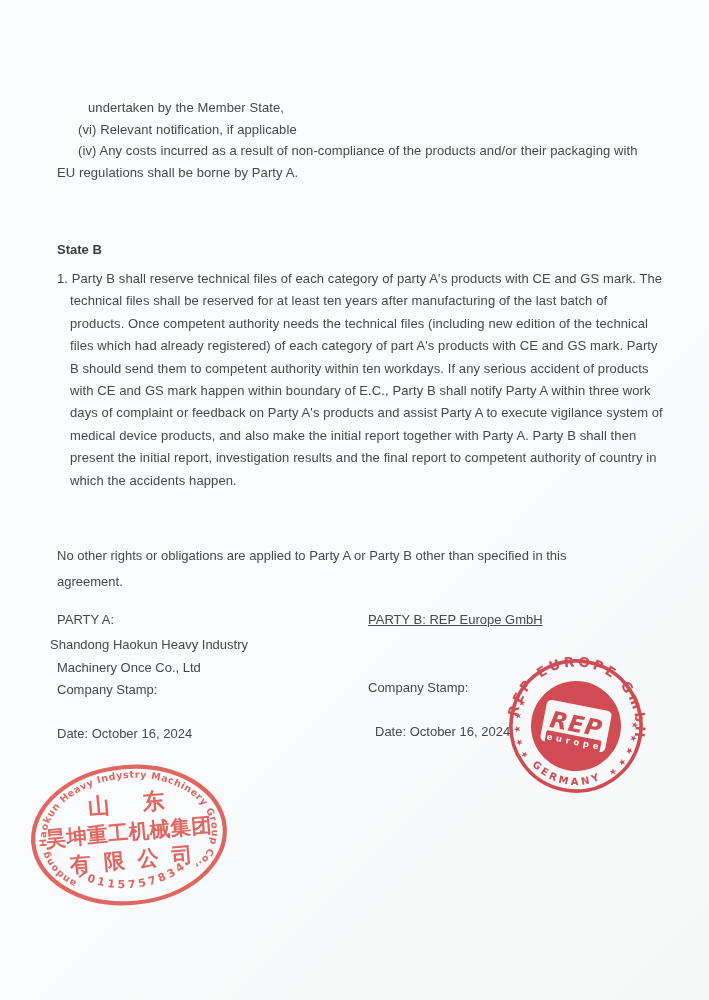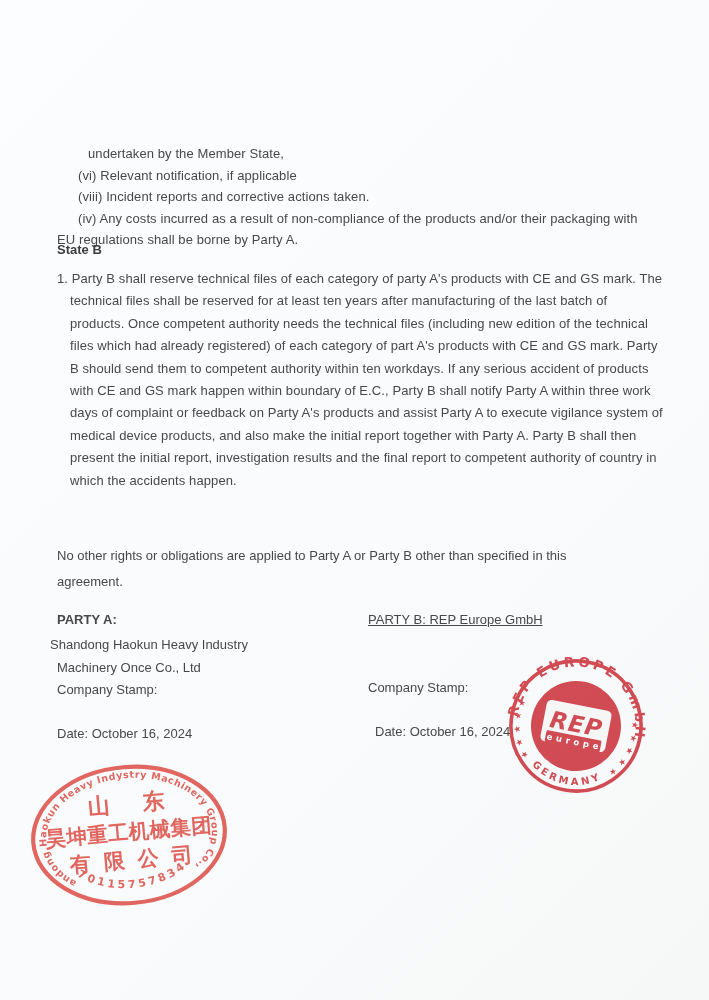--- a/index.html
+++ b/index.html
@@ -9,21 +9,21 @@
     height: 1000px;
     background: linear-gradient(135deg, #fcfdfe 0%, #fafbfc 55%, #f6f7f7 100%);
     font-family: "Liberation Sans", sans-serif;
     font-size: 13px;
     color: #47484a;
     overflow: hidden;
   }
   .abs { position: absolute; }
   .doc-text { line-height: 21.5px; letter-spacing: .1px; }
   .list-block { top: 97px; left: 57px; width: 596px; }
-  .indent1 { padding-left: 31px; margin-top: 46px; }
+  .indent1 { padding-left: 31px; }
   .indent2 { padding-left: 21px; }
   .hang21 { text-indent: 21px; }
   .heading-bold { top: 242px; left: 57px; font-weight: bold; color: #3c3d3f; }
   .clause { top: 268px; left: 57px; width: 595px; line-height: 22.4px; padding-left: 13px; text-indent: -13px; }
   .closing { top: 543px; left: 57px; width: 565px; line-height: 26px; }
   .sig { white-space: nowrap; }
   .stamp { position: absolute; mix-blend-mode: multiply; }
   .stamp-rep { left: 506px; top: 656px; width: 140px; height: 140px; transform: rotate(11deg); opacity: .95; }
   .stamp-cn  { left: 18px; top: 756px; width: 222px; height: 158px; transform: rotate(-5deg); opacity: .9; }
   svg text { font-family: "DejaVu Sans", sans-serif; }
@@ -39,30 +39,29 @@
   .cn-serial { font-size: 11px; font-weight: bold; letter-spacing: 3px; }
 </style>
 </head>
 <body>
 
 <div class="page">
 
   <div class="abs doc-text list-block">
     <div class="indent1">undertaken by the Member State,</div>
     <div class="indent2">(vi) Relevant notification, if applicable</div>
-    <div class="indent2">(viii) Incident reports and corrective actions taken.</div>
     <div class="hang21">(iv) Any costs incurred as a result of non-compliance of the products and/or their packaging with EU regulations shall be borne by Party A.</div>
   </div>
 
   <div class="abs heading-bold">State B</div>
   <div class="abs doc-text clause">1. Party B shall reserve technical files of each category of party A's products with CE and GS mark. The technical files shall be reserved for at least ten years after manufacturing of the last batch of products. Once competent authority needs the technical files (including new edition of the technical files which had already registered) of each category of part A's products with CE and GS mark. Party B should send them to competent authority within ten workdays. If any serious accident of products with CE and GS mark happen within boundary of E.C., Party B shall notify Party A within three work days of complaint or feedback on Party A's products and assist Party A to execute vigilance system of medical device products, and also make the initial report together with Party A. Party B shall then present the initial report, investigation results and the final report to competent authority of country in which the accidents happen.</div>
 
   <div class="abs closing">No other rights or obligations are applied to Party A or Party B other than specified in this agreement.</div>
 
-  <div class="abs sig" style="top:612px; left:57px;font-weight:bold;">PARTY A:</div>
+  <div class="abs sig" style="top:612px; left:57px;">PARTY A:</div>
   <div class="abs sig" style="top:612px; left:368px;text-decoration:underline;">PARTY B: REP Europe GmbH</div>
   <div class="abs sig" style="top:637px; left:50px;">Shandong Haokun Heavy Industry</div>
   <div class="abs sig" style="top:660px; left:57px;">Machinery Once Co., Ltd</div>
   <div class="abs sig" style="top:682px; left:57px;">Company Stamp:</div>
   <div class="abs sig" style="top:680px; left:368px;">Company Stamp:</div>
   <div class="abs sig" style="top:726px; left:57px;">Date: October 16, 2024</div>
   <div class="abs sig" style="top:724px; left:375px;">Date: October 16, 2024</div>
 
   <svg class="stamp stamp-rep" viewBox="-70 -70 140 140">
     <defs>

